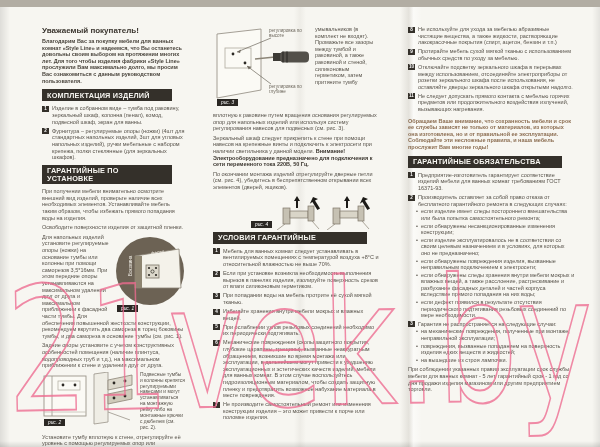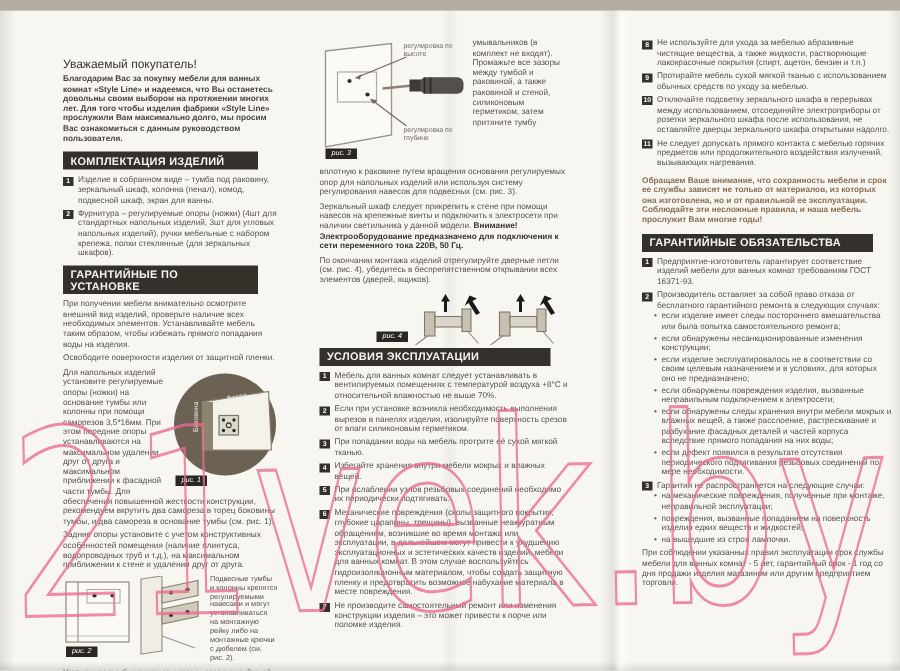--- a/index.html
+++ b/index.html
@@ -13,23 +13,23 @@
   .topband{position:absolute;left:0;top:0;width:600px;height:7px;background:#b2ada3;border-bottom:1px solid #98937f;}
   .edge-l{position:absolute;left:0;top:7px;bottom:0;width:10px;background:linear-gradient(90deg,rgba(0,0,0,.10),rgba(0,0,0,0));}
   .edge-r{position:absolute;right:0;top:7px;bottom:0;width:8px;background:linear-gradient(270deg,rgba(0,0,0,.08),rgba(0,0,0,0));}
   .edge-b{position:absolute;left:0;bottom:0;width:600px;height:6px;background:linear-gradient(0deg,rgba(0,0,0,.12),rgba(0,0,0,0));}
   .crease1{position:absolute;left:294px;top:7px;bottom:0;width:12px;background:linear-gradient(90deg,rgba(0,0,0,0),rgba(90,80,65,.06) 50%,rgba(0,0,0,0));}
   .crease2{position:absolute;left:400px;top:7px;bottom:0;width:22px;background:linear-gradient(90deg,rgba(0,0,0,0),rgba(90,80,65,.12) 40%,rgba(255,255,255,.5) 62%,rgba(0,0,0,0));}
 
   .col{position:absolute;font-size:5.5px;line-height:6.6px;color:#57524a;}
   .c1{left:42px;top:26px;width:143px;}
   .c2{left:213px;top:26px;width:167px;}
-  .c3{left:428px;top:26px;width:167px;}
-
-  .title{font-size:8px;line-height:10px;font-weight:normal;color:#3a352e;margin:12px 0 2px 0;}
+  .c3{left:408px;top:26px;width:167px;}
+
+  .title{font-size:8px;line-height:10px;font-weight:bold;color:#3a352e;margin:0 0 2px 0;}
   .intro{font-weight:bold;color:#4a453d;margin:0 0 5px 0;}
   .bar{background:#34302a;color:#f6f5f0;font-weight:bold;font-size:7.3px;line-height:7.3px;
        padding:2.5px 5px;margin:0 13px 4px 0;letter-spacing:.2px;}
   p{margin:0 0 3px 0;}
   .item{display:flex;margin:0 0 2.5px 0;}
   .nb{flex:0 0 auto;background:#34302a;color:#fff;font-size:4.6px;line-height:6px;min-width:6px;
       height:6px;text-align:center;margin-right:3px;margin-top:.5px;padding:0 .5px;font-weight:bold;}
   .itext{flex:1 1 auto;}
   strong{color:#3a352e;}
   .notice{color:#8c6e52;font-weight:bold;margin:5px 0 5px 0;}
@@ -178,21 +178,21 @@
         <rect x="25" y="10" width="6" height="15" fill="#c6c1b3" stroke="#7d7568" stroke-width="0.7"></rect>
         <line x1="2" y1="28" x2="-6" y2="34" stroke="#8b8476" stroke-width="0.7"></line>
         <line x1="29" y1="25" x2="36" y2="33" stroke="#8b8476" stroke-width="0.7"></line>
         <path d="M14,0 l3,5 h-2 v7 h-2 v-7 h-2 z" fill="#1c1a17"></path>
         <path d="M30,1 l5,2 -3,1.6 5,8 -2.6,1.4 -5,-8 -2.6,1.8 z" fill="#1c1a17"></path>
       </g>
     </svg>
     <span class="figbadge" style="left:38px;bottom:2px;">рис. 4</span>
   </div>
 
-  <div class="bar">УСЛОВИЯ ЭКСПЛУАТАЦИИ</div>
+  <div class="bar">УСЛОВИЯ ГАРАНТИЙНЫЕ</div>
 
   <div class="item">
     <span class="nb">1</span>
     <span class="itext">Мебель для ванных комнат следует устанавливать в вентилируемых помещениях с температурой воздуха +8°С и относительной влажностью не выше 70%.</span>
     </div>
   <div class="item">
     <span class="nb">2</span>
     <span class="itext">Если при установке возникла необходимость выполнения вырезов в панелях изделия, изолируйте поверхность срезов от влаги силиконовым герметиком.</span>
     </div>
   <div class="item">

